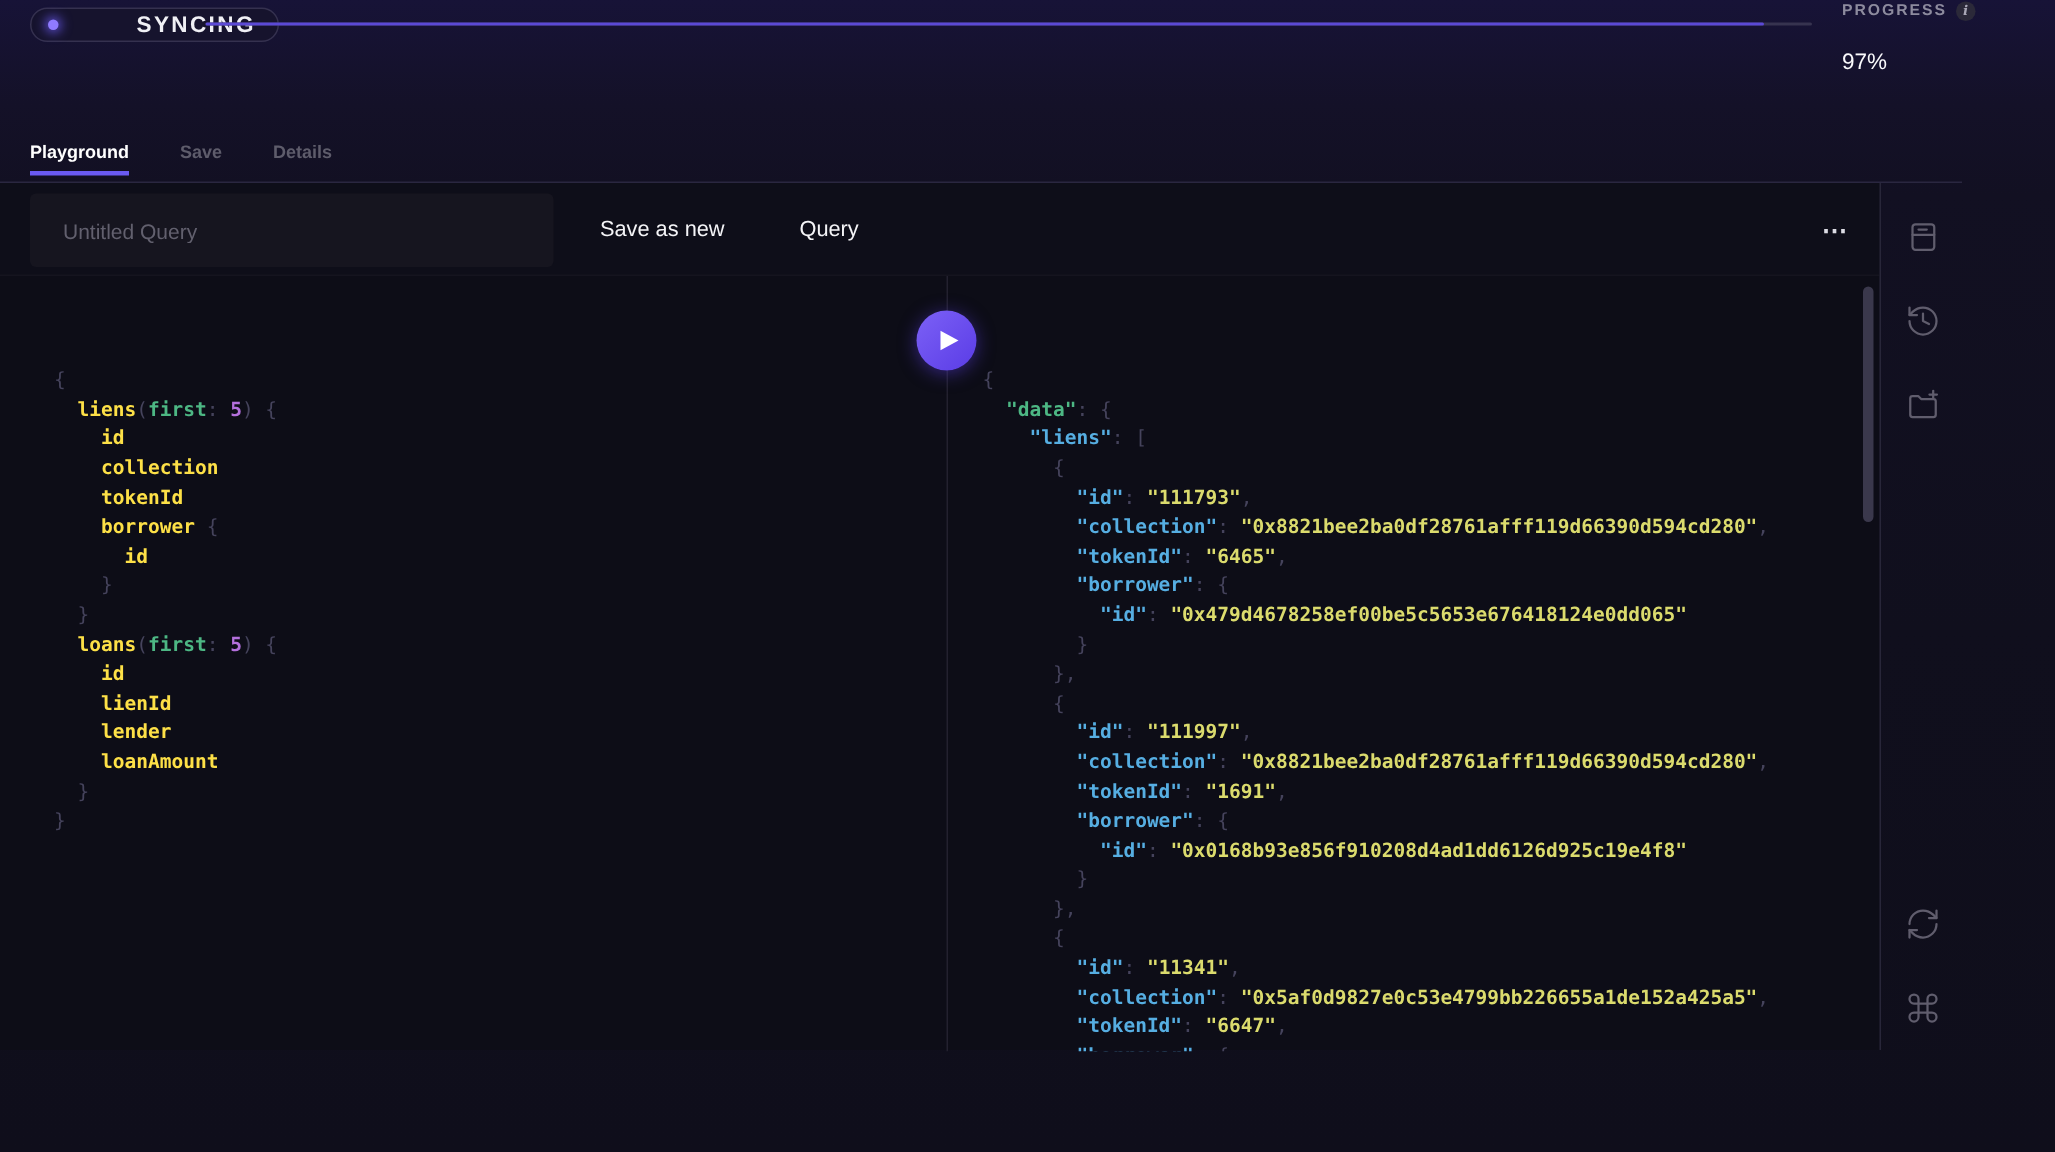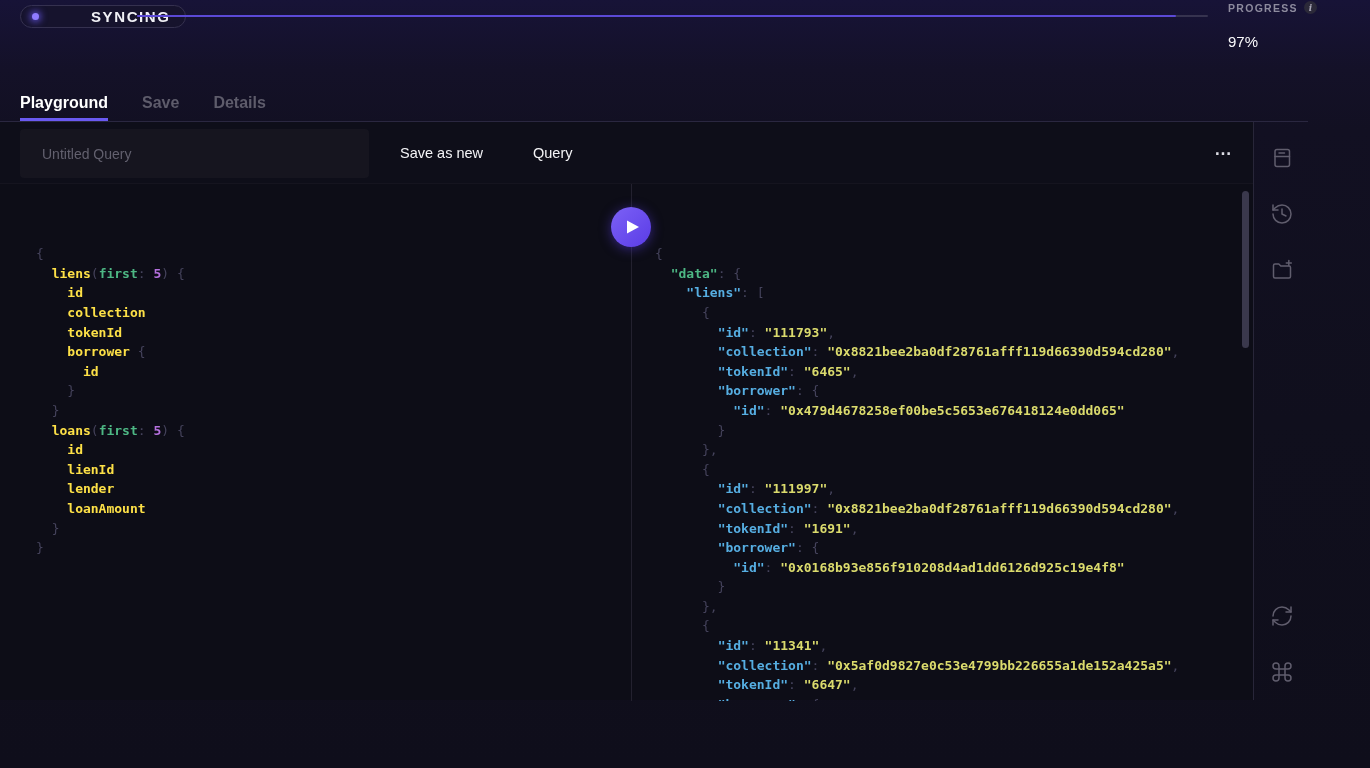--- a/index.html
+++ b/index.html
@@ -15,29 +15,29 @@
   
   .sync-badge { position:absolute; left:20px; top:5px; height:23px; display:flex; align-items:center; gap:8px;
     padding:0 14px 0 11px; border:1px solid #35314f; border-radius:12px; background:#16132d; }
   .sync-dot { width:7px; height:7px; border-radius:50%; background:#8f7bff; box-shadow:0 0 7px 2px rgba(106,90,242,.8); }
   .sync-label { font-size:15px; font-weight:700; letter-spacing:1.6px; color:#f0f0f5;margin-left:44px; }
 
   .progress-track { position:absolute; left:137px; top:15px; width:1071px; height:2px; background:#36334f; border-radius:2px; }
   .progress-fill { height:100%; background:#5b49d6; border-radius:2px; }
 
   .progress-meta { position:absolute; left:1228px; top:1px; }
-  .progress-label-row { display:flex; align-items:center; gap:6px; }
+  .progress-label-row { display:flex; gap:6px; }
   .progress-label { font-size:10.5px; font-weight:700; letter-spacing:1.3px; color:#8d8b9e; }
   .info-icon { width:13px; height:13px; border-radius:50%; background:#2b2939; color:#a9a7b6; font-size:9px; font-weight:700;
     display:flex; align-items:center; justify-content:center; font-family:"DejaVu Serif", serif; font-style:italic; }
   .progress-value { font-size:15px; color:#fafafc; margin-top:19px; font-weight:500; }
 
   
   .tabs { position:absolute; left:20px; top:94px; display:flex; gap:34px; }
-  .tab { font-size:16px; font-weight:700; color:#5e5c6b; padding-bottom:6px; border-bottom:3px solid transparent; cursor:pointer; }
+  .tab { font-size:12px; font-weight:700; color:#5e5c6b; padding-bottom:6px; border-bottom:3px solid transparent; cursor:pointer; }
   .tab.active { color:#ffffff; border-bottom-color:#6a5af2; }
 
   
   .content { position:absolute; left:0; top:121px; width:1308px; height:579px; border-top:1px solid #2a2740; }
   .main { position:absolute; left:0; top:0; width:1253px; height:100%; background:#0d0d17; }
 
   
   .toolbar { position:absolute; left:0; top:0; width:100%; height:62px; background:#0e0e19; border-bottom:1px solid #15141f; }
   .query-name-input { position:absolute; left:20px; top:7px; width:349px; height:49px; background:#16151f; border:none; border-radius:4px;
     padding:0 22px; font-size:14px; color:#7dd3fc; font-family:"Liberation Sans", sans-serif; outline:none; }

